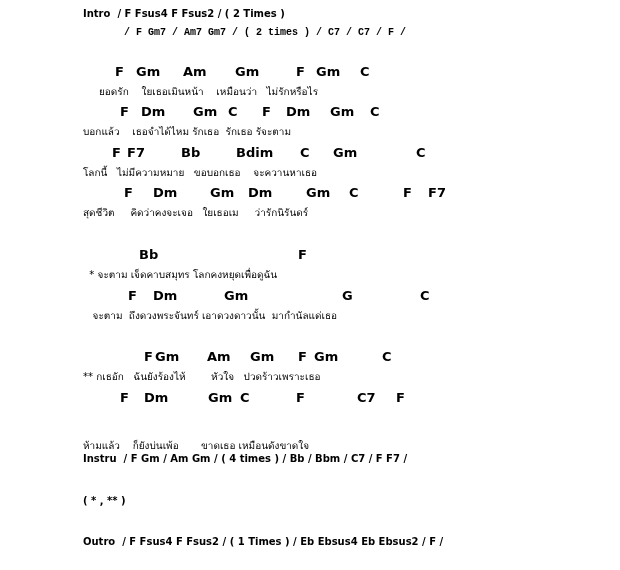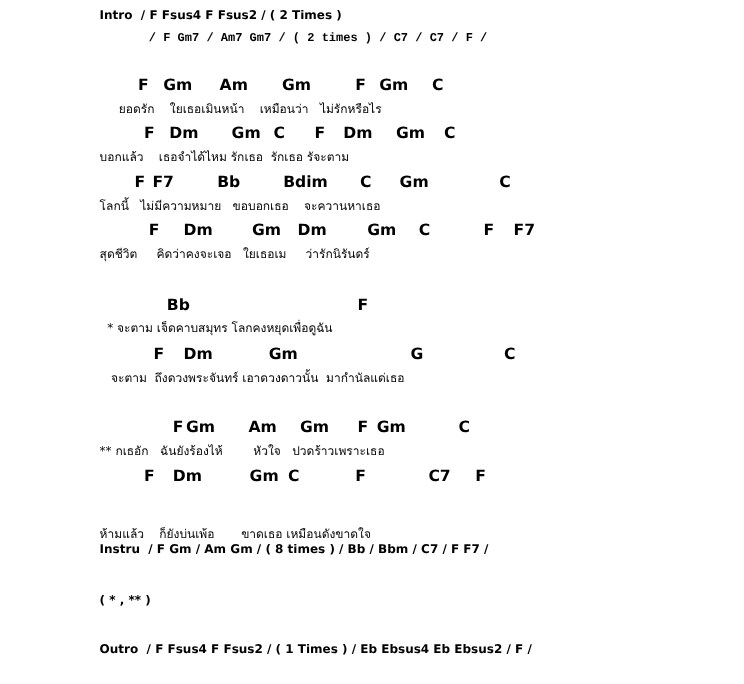--- a/index.html
+++ b/index.html
@@ -70,15 +70,15 @@
     <span class="c" style="left: 120px; top: 390px;">F</span>
     <span class="c" style="left: 144px; top: 390px;">Dm</span>
     <span class="c" style="left: 208px; top: 390px;">Gm</span>
     <span class="c" style="left: 240px; top: 390px;">C</span>
     <span class="c" style="left: 296px; top: 390px;">F</span>
     <span class="c" style="left: 357px; top: 390px;">C7</span>
     <span class="c" style="left: 396px; top: 390px;">F</span>
     <div class="ln" style="left: 83px; top: 394px; margin-top: 44px;">ห้ามแล้ว    ก็ยังบ่นเพ้อ       ขาดเธอ เหมือนดังขาดใจ</div>
   </div>
 
-<div class="ln b" style="left:83px;top:451px;">Instru  / F Gm / Am Gm / ( 8 times ) / Bb / Bbm / C7 / F F7 /</div>
+<div class="ln b" style="left:83px;top:451px;">Instru  / F Gm / Am Gm / ( 4 times ) / Bb / Bbm / C7 / F F7 /</div>
 <div class="ln b" style="left:83px;top:493px;">( * , ** )</div>
 <div class="ln b" style="left:83px;top:534px;">Outro  / F Fsus4 F Fsus2 / ( 1 Times ) / Eb Ebsus4 Eb Ebsus2 / F /</div>
 
 </body></html>

